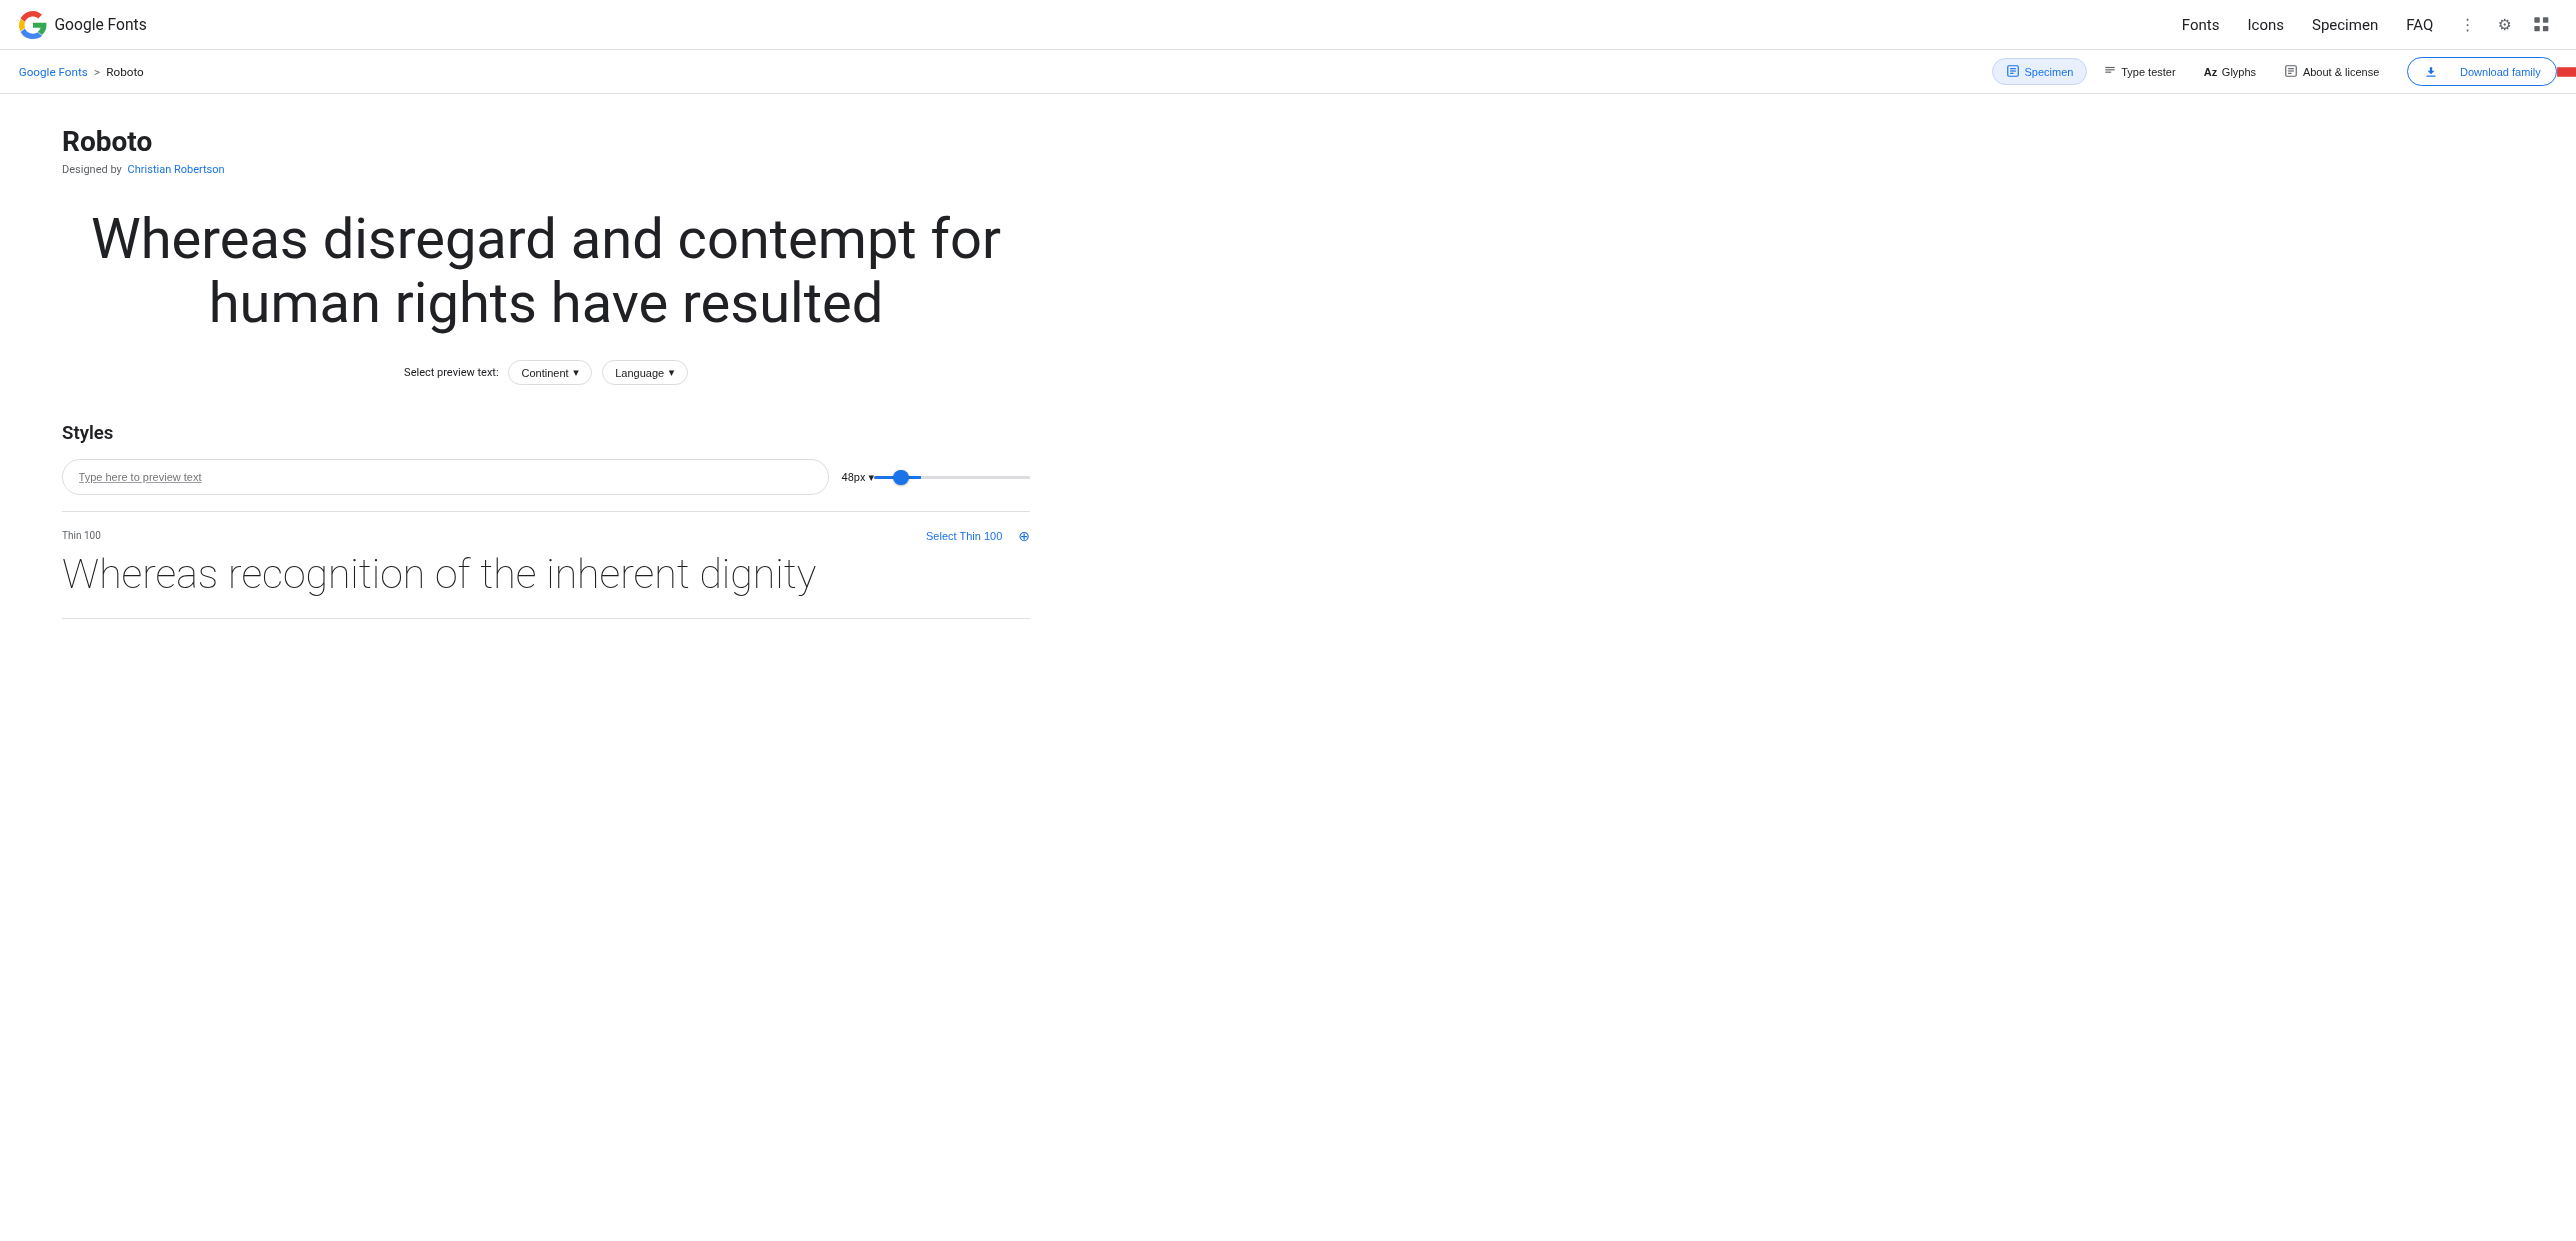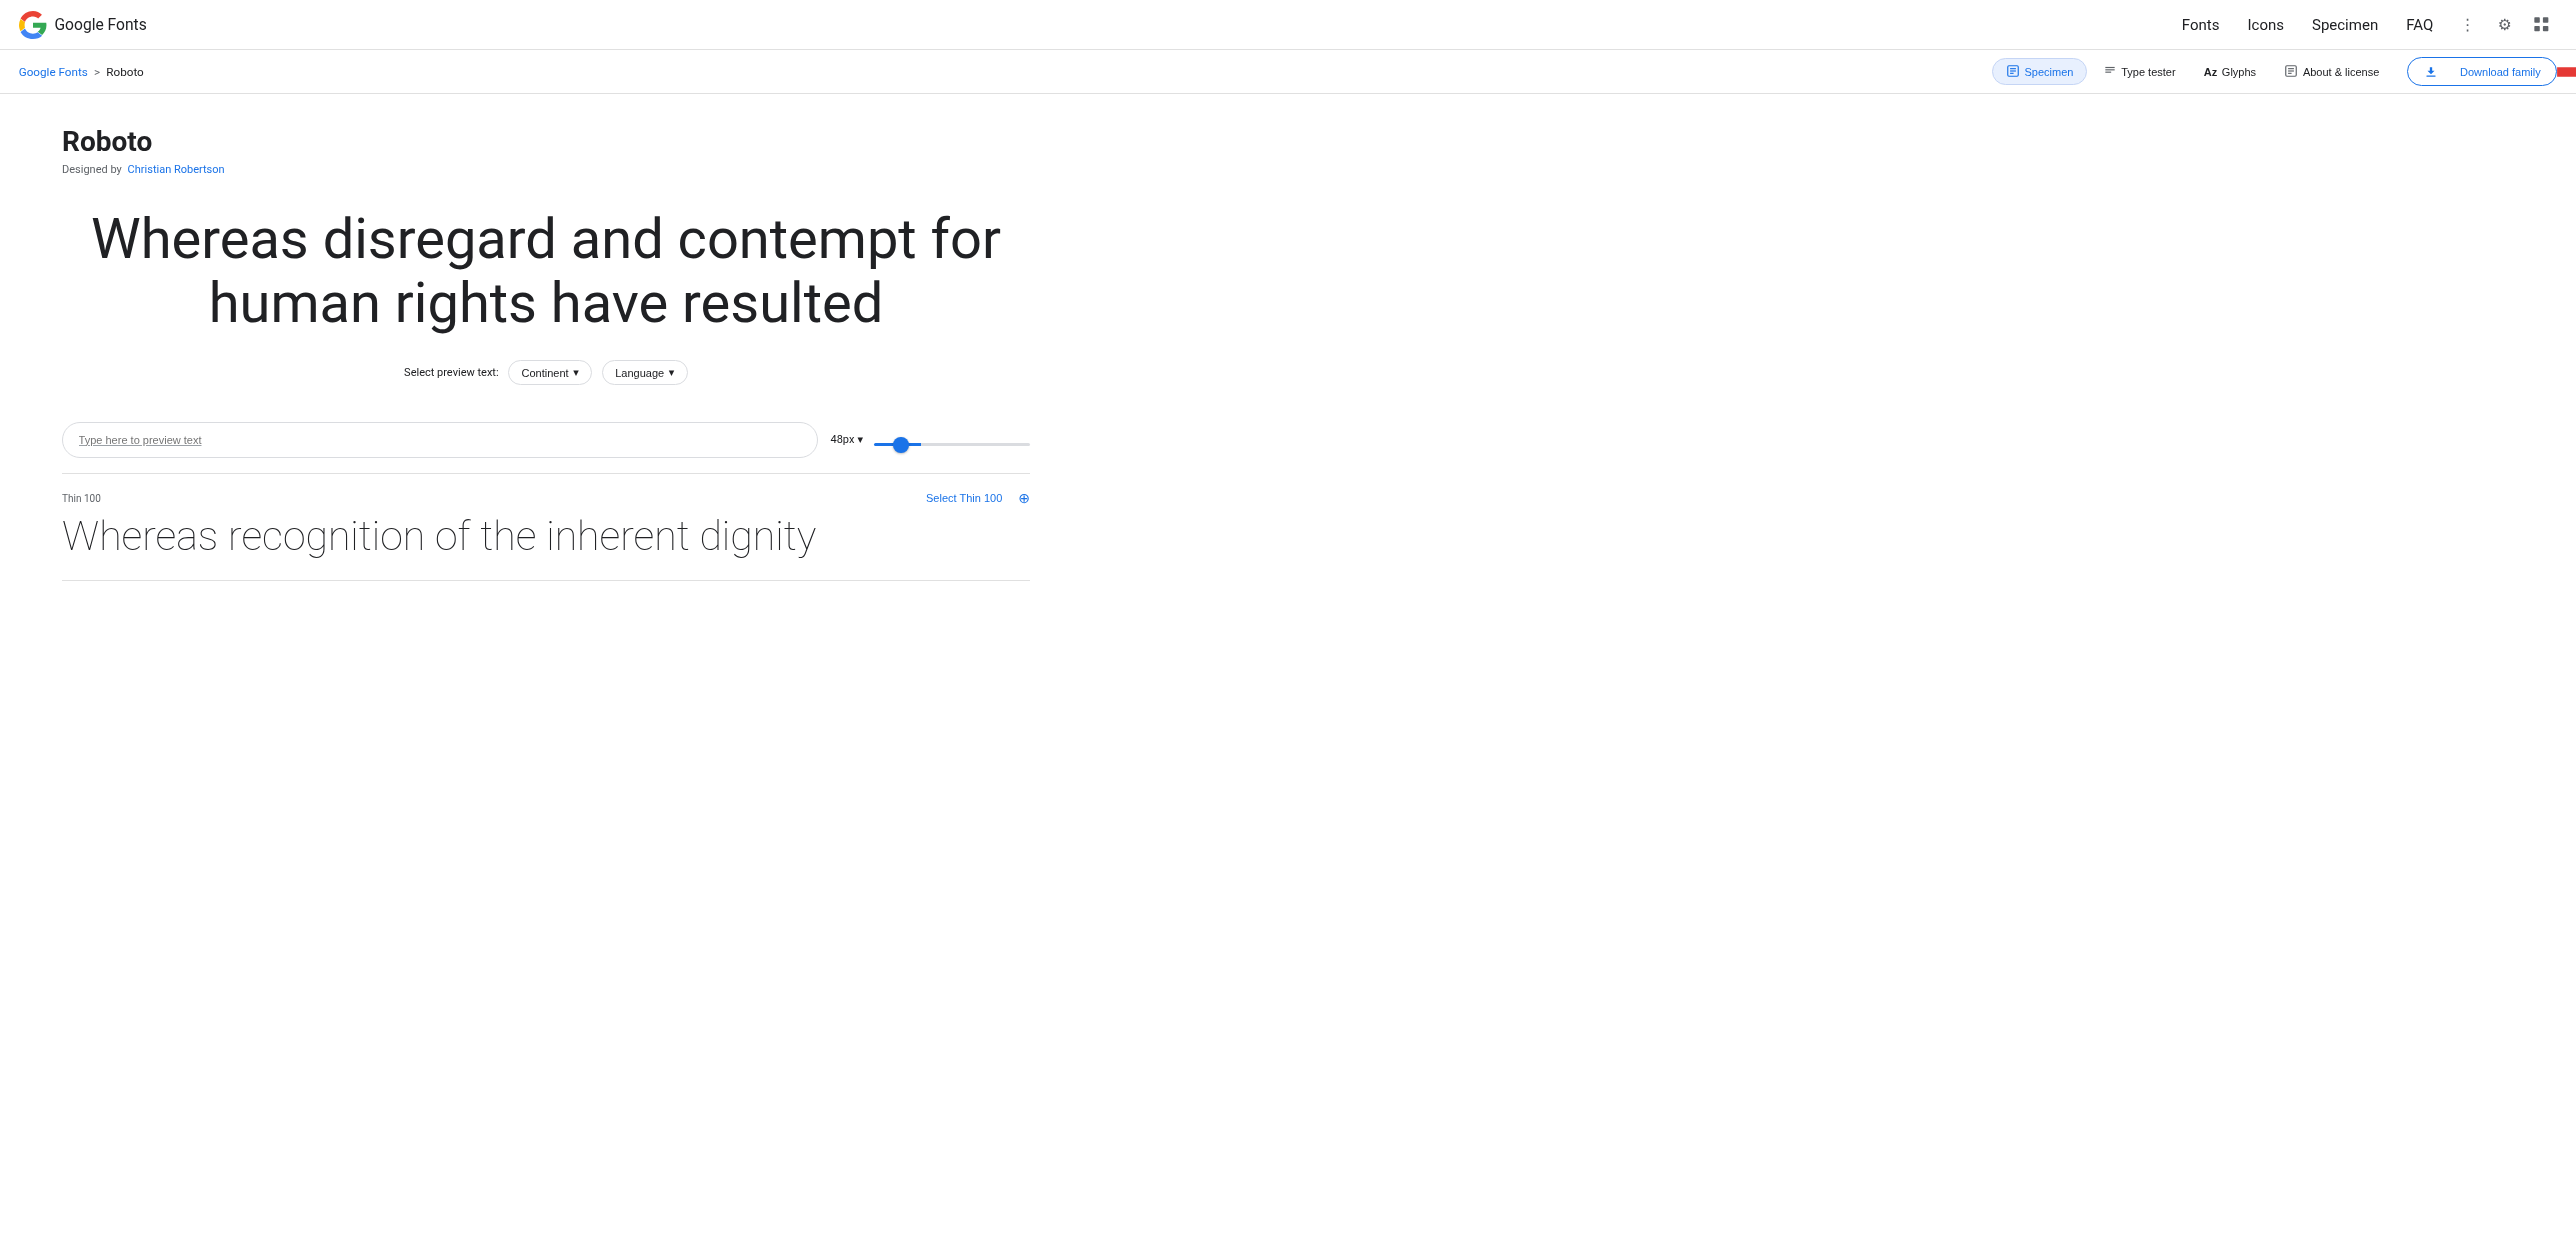--- a/index.html
+++ b/index.html
@@ -205,22 +205,22 @@
       border: 0.8px solid #dadce0;
       border-radius: 22px;
       font-size: 11px;
       color: #9aa0a6;
       outline: none;
       background: #fff;
       text-decoration: underline;
     }
     .size-control {
       display: flex;
-      align-items: flex-end;
-      gap: 11px;
+      align-items: center;
+      gap: 0;
       white-space: nowrap;
     }
     .size-label {
       font-size: 11px;
       color: #202124;
       display: flex;
       align-items: center;
       gap: 3.1px;
     }
     .size-slider {
@@ -405,20 +405,21 @@
         <span>▾</span>
       </button>
       <button class="dropdown-btn">
         <span>Language</span>
         <span>▾</span>
       </button>
     </div>
   </div>
 
   <div class="styles-section">
+    <h2 class="styles-title">Styles</h2>
 
     <div class="preview-input-row">
       <input type="text" class="preview-input" placeholder="Type here to preview text" style="">
       <div class="size-control">
         <div class="size-label">
           <span>48px</span>
           <span>▾</span>
         </div>
         <input type="range" class="size-slider" min="8" max="300" value="48" style="">
       </div>

